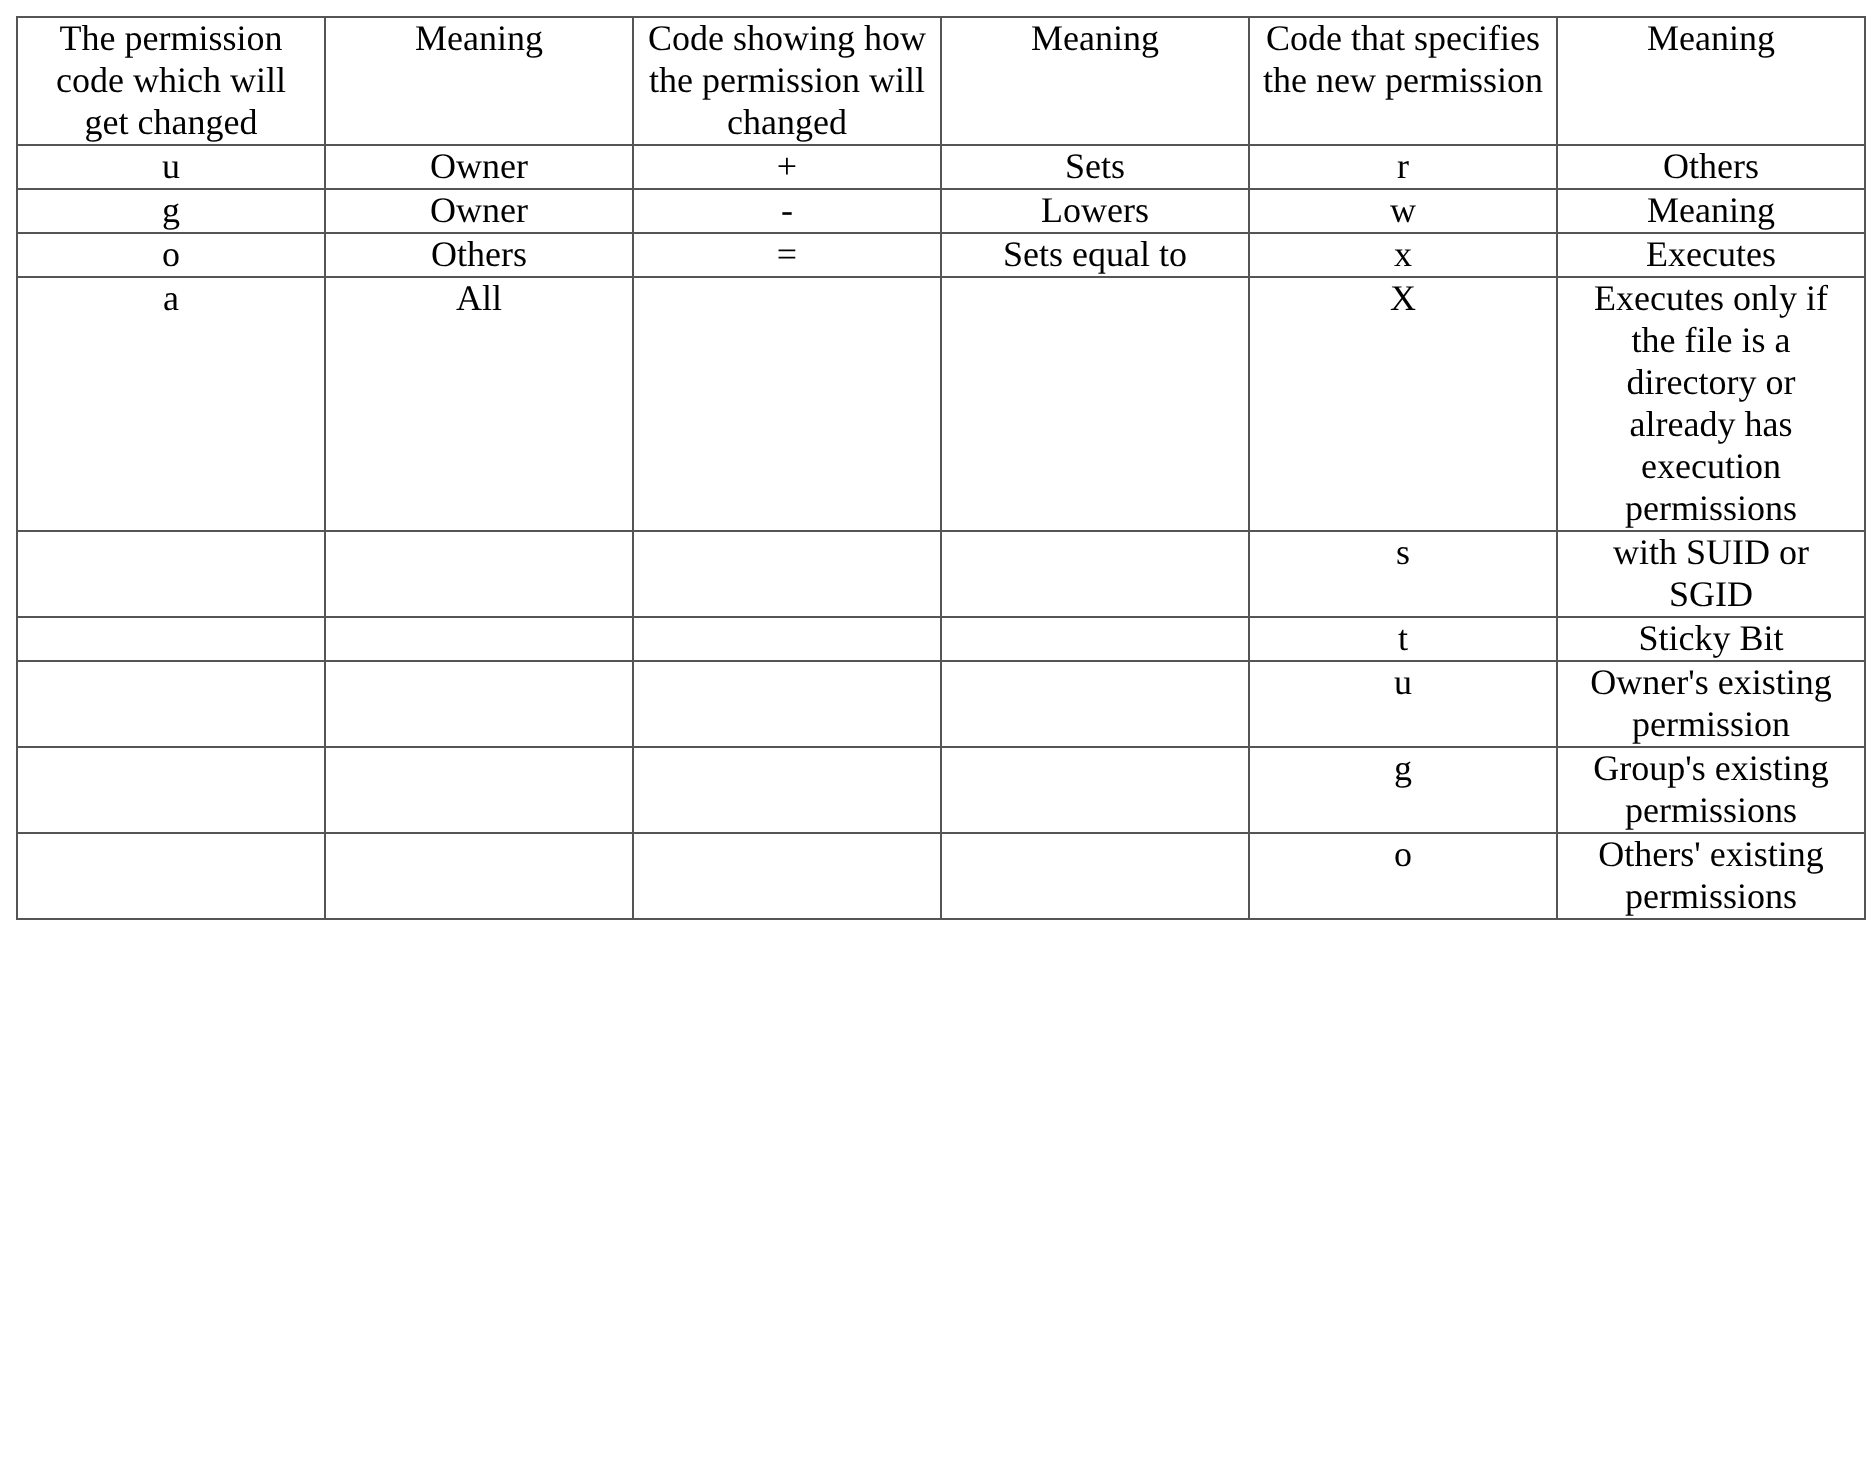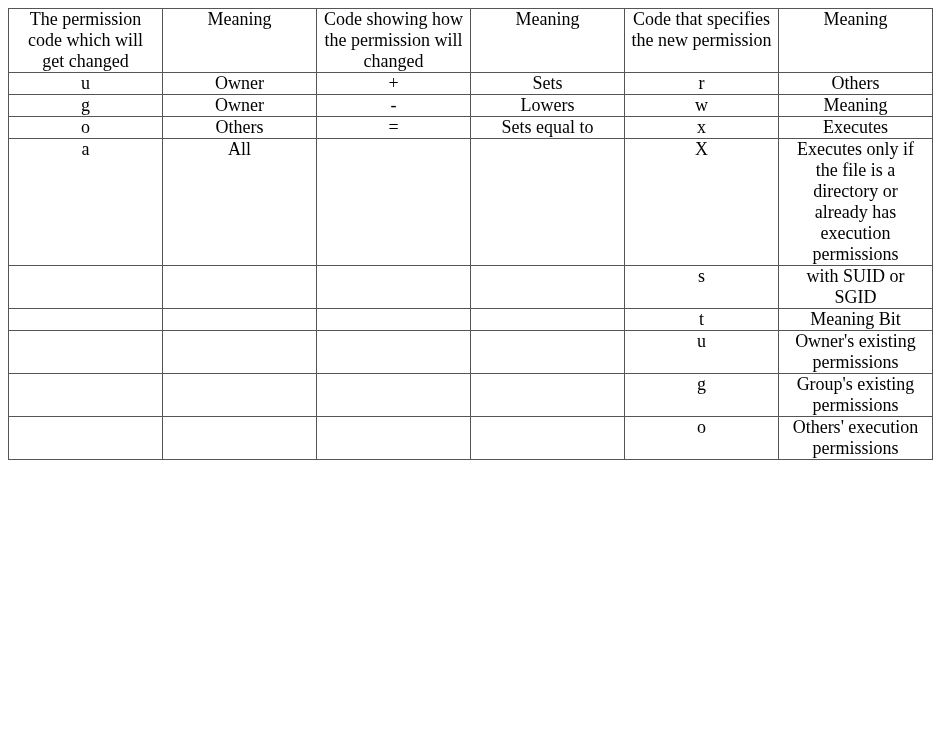--- a/index.html
+++ b/index.html
@@ -96,40 +96,40 @@
       <td></td>
       <td>s</td>
       <td>with SUID or SGID</td>
     </tr>
     <tr>
       <td></td>
       <td></td>
       <td></td>
       <td></td>
       <td>t</td>
-      <td>Meaning Bit</td>
+      <td>Sticky Bit</td>
     </tr>
     <tr>
       <td></td>
       <td></td>
       <td></td>
       <td></td>
       <td>u</td>
-      <td>Owner's existing permissions</td>
+      <td>Owner's existing permission</td>
     </tr>
     <tr>
       <td></td>
       <td></td>
       <td></td>
       <td></td>
       <td>g</td>
       <td>Group's existing permissions</td>
     </tr>
     <tr>
       <td></td>
       <td></td>
       <td></td>
       <td></td>
       <td>o</td>
-      <td>Others' execution permissions</td>
+      <td>Others' existing permissions</td>
     </tr>
   </tbody>
 </table>
 
 </body></html>

